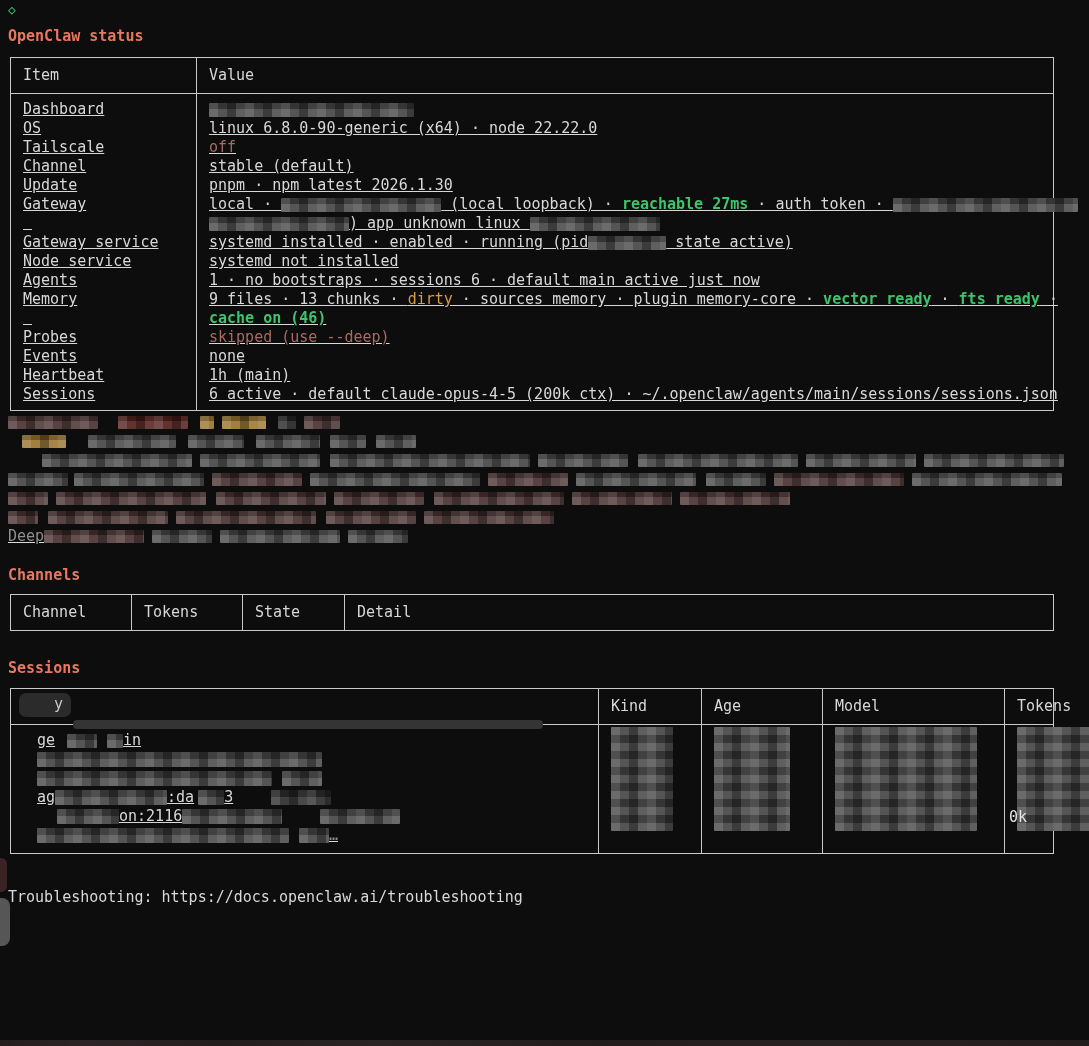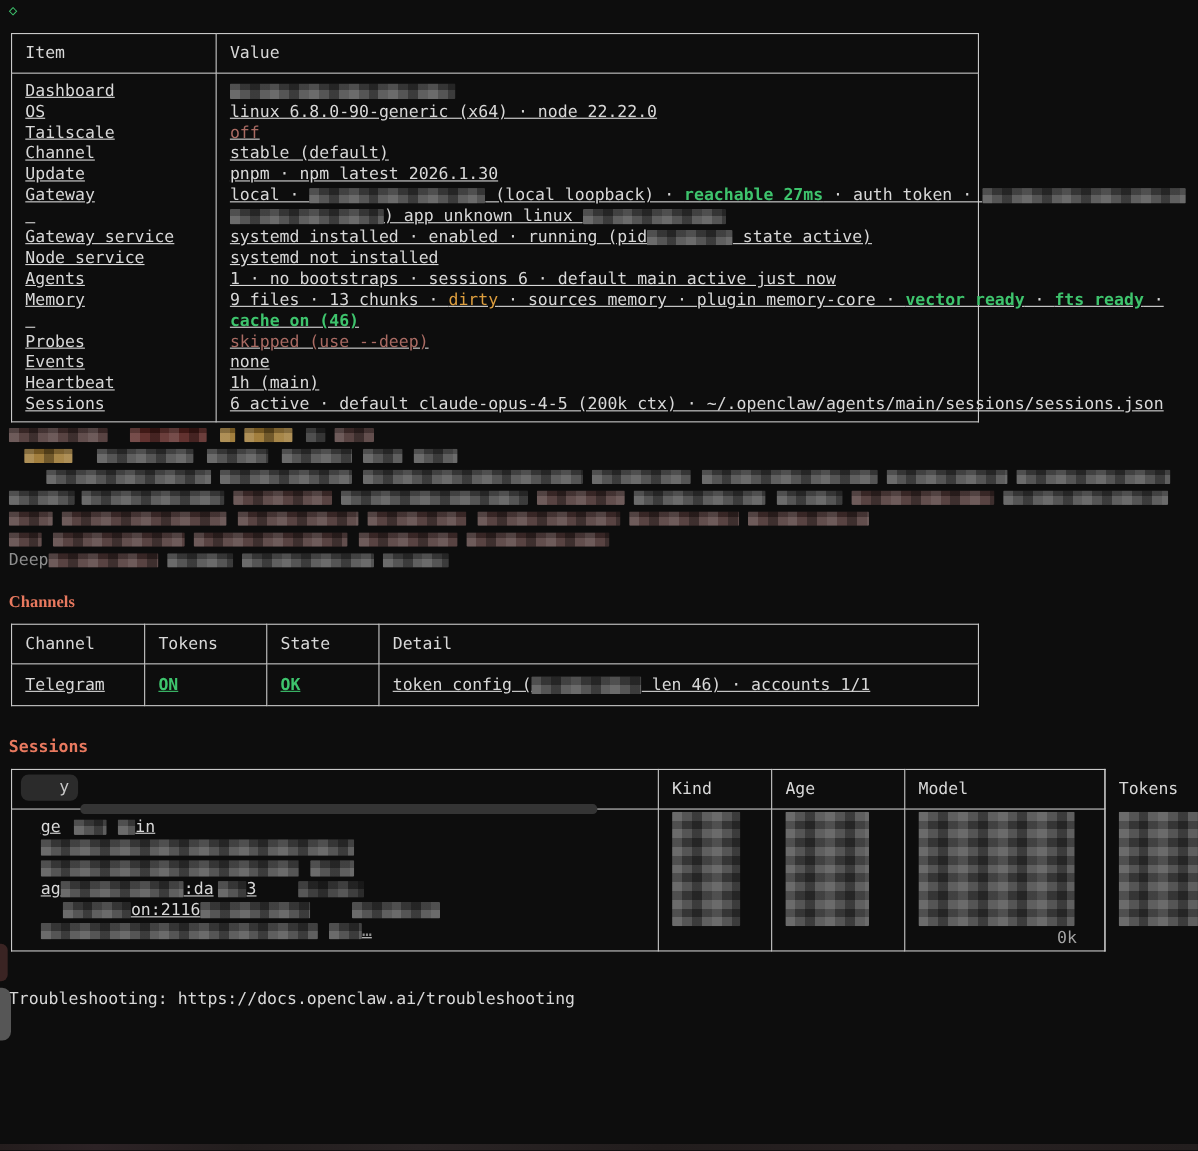--- a/index.html
+++ b/index.html
@@ -12,21 +12,21 @@
   .term{padding:0 8px;}
   .tline{white-space:pre;height:19px;}
   .c-green{color:#3ec46d;font-weight:bold;}
   .c-orange{color:#dd9e3e;}
   .c-rose{color:#a96b63;}
   .c-dim{color:#8f8f8f;}
   .heading{color:#e8795f;font-weight:bold;}
   .title-line{color:#e8795f;font-weight:bold;margin-top:8px;}
   .diamond{color:#3ec46d;font-size:13px;display:inline-block;margin-top:-7px;height:11px;line-height:11px;}
 
-  table{border-collapse:collapse;margin-left:2px;width:880px;table-layout:fixed;}
+  table{border-collapse:collapse;margin-left:2px;width:1044px;table-layout:fixed;}
   th,td{border:1px solid #c9c9c9;text-align:left;font-weight:normal;vertical-align:top;}
   th{padding:8px 8px 8px 12px;}
   td{padding:6px 8px 6px 12px;text-decoration:underline;}
 
   
   #overview-table{margin-top:11px;}
   #overview-table .col-item{width:165px;}
   
   #channels-table{margin-top:9px;}
   #channels-table td{padding:9px 8px 9px 12px;}
@@ -48,54 +48,55 @@
       repeating-linear-gradient(0deg, rgba(255,255,255,.08) 0 8px, rgba(0,0,0,.25) 8px 16px);
   }
   .m-gray{background-color:#474747;}
   .m-darkgray{background-color:#2e2e2e;}
   .m-redgray{background-color:#4a3332;}
   .m-darkred{background-color:#55211e;}
   .m-amber{background-color:#9a742e;}
   .m-dark{background-color:#242424;}
 
   .h-sec{margin-top:30px;}
-  .h-chan{margin-top:20px;font-family:Liberation Serif, serif;}
+  .h-chan{margin-top:20px;}
   .h-sess{margin-top:28px;}
-  #sec-lines{margin-top:2px;}
+  #sec-lines{margin-top:2px;text-decoration:underline;}
   #sec-lines .tline{display:flex;align-items:center;}
   .gap{display:inline-block;height:1px;}
 
   .hdr-blob{
     display:inline-block;width:52px;height:24px;background:#2b2b2b;border-radius:7px;
     margin:-4px 0 -6px -4px;position:relative;
   }
   .hdr-blob .frag{position:absolute;right:8px;top:2px;color:#c9c9c9;}
   .hdr-smudge{position:absolute;left:62px;bottom:-5px;width:470px;height:9px;background:#343434;border-radius:4px;}
   .key-th{position:relative;}
   .tok-cell{position:relative;}
-  .tok-frag{position:absolute;right:26px;bottom:2px;color:#a3a3a3;}
+  .tok-frag{position:absolute;right:26px;bottom:26px;color:#e5e5e5;}
   .cell-mosaic-wrap{padding-top:2px;}
 
   #footer-links{margin-top:34px;}
   .edge-blob{position:absolute;left:0;top:898px;width:10px;height:48px;background:#565656;border-radius:0 8px 8px 0;}
   .edge-blob2{position:absolute;left:0;top:858px;width:7px;height:34px;background:#3a2423;border-radius:0 6px 6px 0;}
   #bottom-strip{
     position:absolute;left:0;bottom:0;width:1089px;height:6px;
     background:linear-gradient(90deg,#241d1d 0%,#2d2326 8%,#231e1e 20%,#2a2425 35%,#221d1d 55%,#282122 75%,#231e1e 100%);
   }
 </style>
 </head>
 <body>
 
 <div class="term">
 
   <div>
     <span class="diamond">◇</span>
   </div>
 
+  <div class="tline title-line">OpenClaw status</div>
 
 
   <table id="overview-table">
     <tbody>
         <tr>
       <th class="col-item">Item</th>
       <th>Value</th>
     </tr>
     <tr>
       <td id="ov-items">
@@ -151,26 +152,20 @@
   <div class="tline heading h-chan">Channels</div>
 
   <table id="channels-table">
     <tbody>
         <tr>
       <th class="col-ch">Channel</th>
       <th class="col-en">Tokens</th>
       <th class="col-st">State</th>
       <th>Detail</th>
     </tr>
-    <tr>
-      <td>Telegram</td>
-      <td class="c-green">ON</td>
-      <td class="c-green">OK</td>
-      <td><span style="white-space:pre">token config (</span><span class="mosaic m-gray" style="width:100px;height:16px;"></span><span style="white-space:pre"> len 46) · accounts 1/1</span></td>
-    </tr>
   </tbody>
     </table>
 
   <div class="tline heading h-sess">Sessions</div>
 
   <table id="sessions-table">
     <tbody>
         <tr>
       <th class="col-key key-th"><span class="hdr-blob"><span class="frag">y</span></span><span class="hdr-smudge"></span></th>
       <th class="col-kind">Kind</th>

